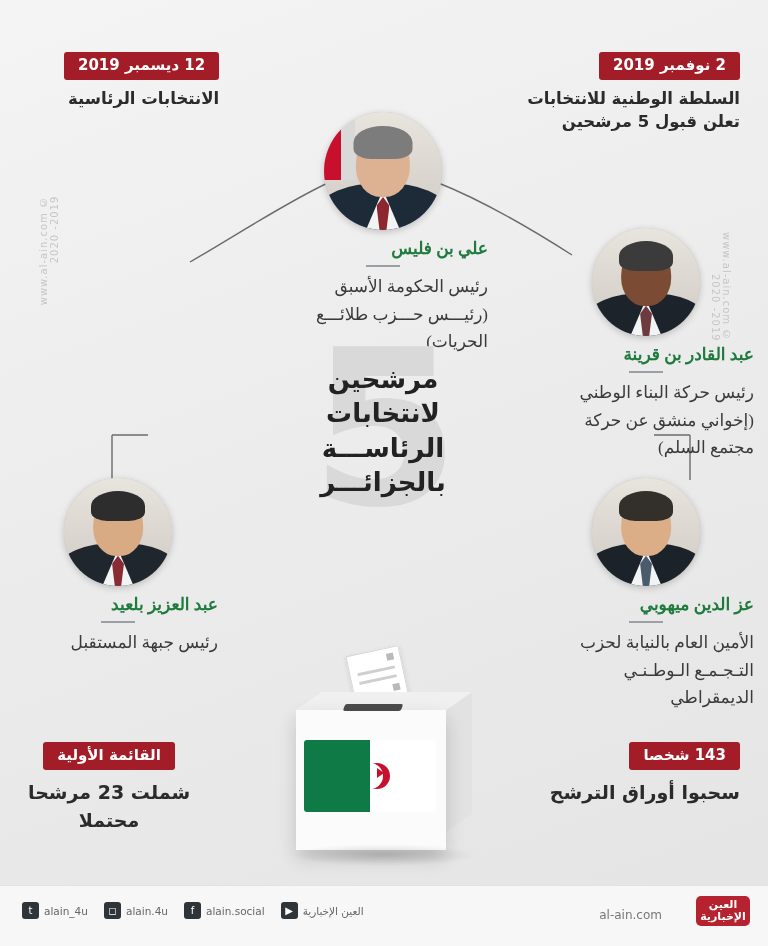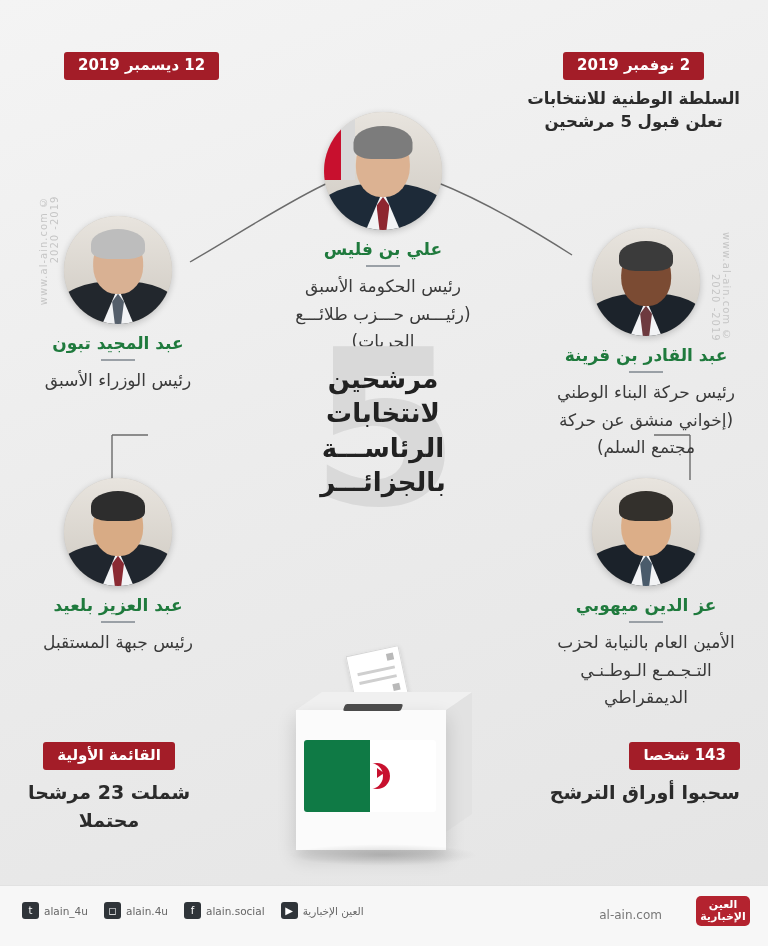--- a/index.html
+++ b/index.html
@@ -18,32 +18,32 @@
     display:inline-block;
     background:#a31d28;
     color:#ffffff;
     font-size:15px;
     font-weight:bold;
     padding:5px 14px 6px 14px;
     border-radius:3px;
     line-height:1.1;
     white-space:nowrap;
   }
-  .hdr-block{position:absolute;text-align:center;}
+  .hdr-block{position:absolute;text-align:right;}
   .hdr-block.left{text-align:left;}
   .hdr-sub{
     margin-top:7px;
     font-size:16.5px;
     color:#2b2b2b;
     font-weight:bold;
     line-height:1.45;
     white-space:pre-line;
   }
   
-  .cand{position:absolute;text-align:center;}
+  .cand{position:absolute;font-family:Liberation Serif, serif;}
   .photo{
     border-radius:50%;
     overflow:hidden;
     position:relative;
     margin:0 auto;
     box-shadow:0 2px 7px rgba(0,0,0,.20);
     background:#c9c4bd;
   }
   .photo .bg{position:absolute;inset:0;background:linear-gradient(180deg,#e8e4de 0%,#cfcac2 100%);}
   .photo .suit{
@@ -243,52 +243,40 @@
   <div class="hdr-block" style="right:28px;top:52px;">
     <span class="badge">2 نوفمبر 2019</span>
     <div class="hdr-sub">السلطة الوطنية للانتخابات
 تعلن قبول 5 مرشحين</div>
   </div>
 
   <div class="hdr-block left" style="left:28px;top:52px;text-align:right;">
     <div style="text-align:right;padding-left:36px;">
       <span class="badge">12 ديسمبر 2019</span>
     </div>
+    <div class="hdr-sub" style="text-align:right;">الانتخابات الرئاسية</div>
   </div>
 
   <div class="cand" style="left:278px;top:112px;width:210px;">
     <div class="photo" style="width:118px;height:118px;">
       <div class="bg"></div>
       <div class="flagbit"></div>
       <div class="suit"></div>
       <div class="shirt"></div>
       <div class="tie"></div>
       <div class="head" style="background:#dcb292;"></div>
       <div class="hair" style="background:#7c7c7c;"></div>
     </div>
     <div class="cand-name">علي بن فليس</div>
     <div class="rule"></div>
     <div class="cand-role">رئيس الحكومة الأسبق
 (رئيـــس حـــزب طلائـــع
 الحريات)</div>
   </div>
 
-  <div class="cand" style="left:18px;top:216px;width:200px;">
-    <div class="photo" style="width:108px;height:108px;">
-      <div class="bg"></div>
-      <div class="suit" style="background:#22272d;"></div>
-      <div class="shirt"></div>
-      <div class="tie" style="background:#555f6b;"></div>
-      <div class="head" style="background:#d9b193;"></div>
-      <div class="hair" style="background:#bdbdbd;"></div>
-    </div>
-    <div class="cand-name">عبد المجيد تبون</div>
-    <div class="rule"></div>
-    <div class="cand-role">رئيس الوزراء الأسبق</div>
-  </div>
 
   <div class="cand" style="left:18px;top:478px;width:200px;">
     <div class="photo" style="width:108px;height:108px;">
       <div class="bg"></div>
       <div class="suit" style="background:#20262e;"></div>
       <div class="shirt"></div>
       <div class="tie" style="background:#8a2a33;"></div>
       <div class="head" style="background:#d8ab85;"></div>
       <div class="hair" style="background:#2d2d2d;"></div>
     </div>

